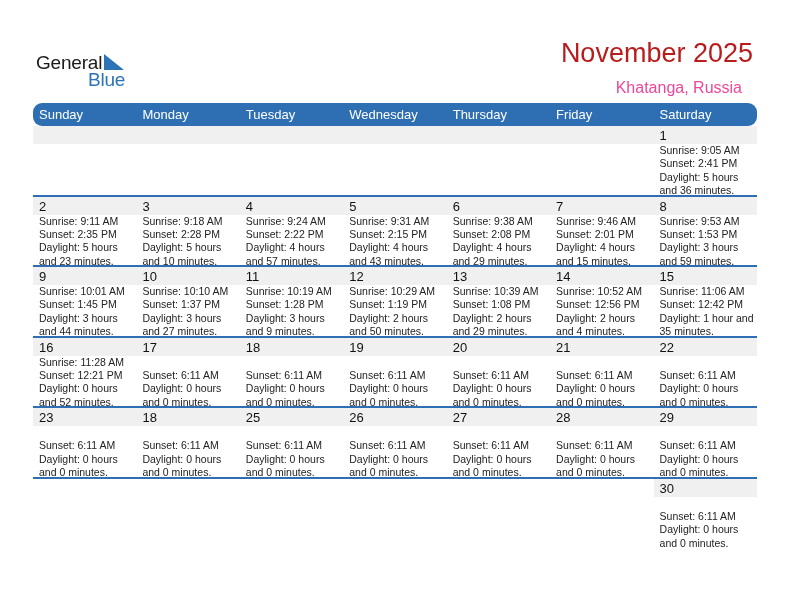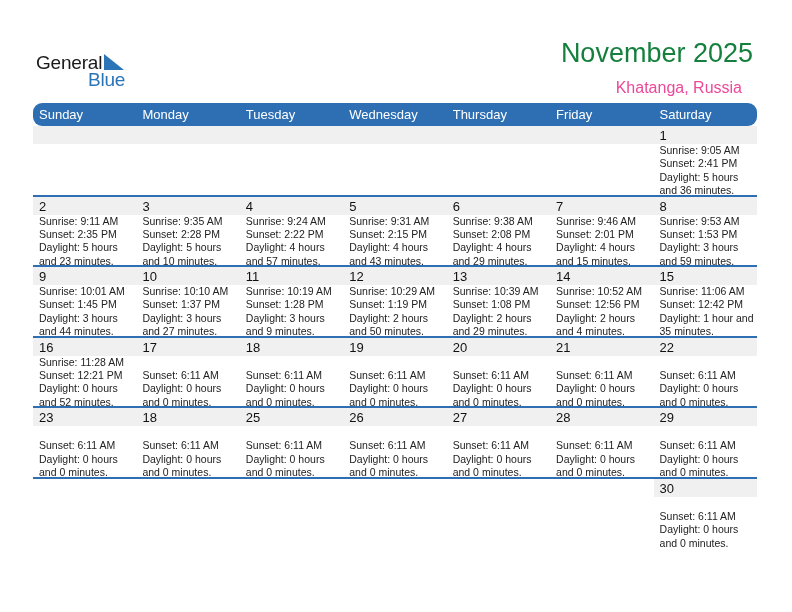--- a/index.html
+++ b/index.html
@@ -1,21 +1,21 @@
 <!DOCTYPE html>
 <html><head>
 <meta charset="utf-8">
 <style>
   html, body { margin: 0; padding: 0; background: #ffffff; }
   body { width: 792px; height: 612px; position: relative; overflow: hidden; font-family: "Liberation Sans", sans-serif; color: #222; }
   .logo { position: absolute; left: 36px; top: 50px; width: 100px; height: 40px; }
   .logo .general { position: absolute; left: 0; top: 2px; font-size: 19px; color: #1a1a1a; letter-spacing: -0.2px; }
   .logo .blue { position: absolute; left: 52px; top: 19px; font-size: 19px; color: #2b74b8; letter-spacing: -0.2px; text-align: center; }
   .logo .tri { position: absolute; left: 68px; top: 4px; width: 0; height: 0; border-left: 20px solid #2b74b8; border-top: 16px solid transparent; }
-  .title { position: absolute; right: 39px; top: 38px; font-size: 27px; color: #15803d; }
+  .title { position: absolute; right: 39px; top: 38px; font-size: 27px; color: #b91c1c; }
   .subtitle { position: absolute; right: 50px; top: 79px; font-size: 16px; color: #ec4899; }
   .cal { position: absolute; left: 33px; top: 103px; width: 724px; }
   .hdr { display: flex; background: #2e6fb3; height: 23px; border-radius: 9px; }
   .hdr div { width: 103.43px; color: #fff; font-size: 13px; line-height: 23px; padding-left: 6px; box-sizing: border-box; }
   .week { display: flex; border-bottom: 2px solid #2e6fb3; height: 70.5px; box-sizing: border-box; }
   .week.last { border-bottom: none; justify-content: flex-end; }
   .cell { width: 103.43px; box-sizing: border-box; position: relative; }
   .cell .dnum-bar { background: #f0f0f0; height: 18px; padding-left: 6px; font-size: 13px; line-height: 19px; color: #111; }
   .cell .info { padding-left: 6px; font-size: 10.5px; line-height: 13.4px; color: #222; white-space: nowrap; }
   .cell .info .spacer { height: 13.4px; }
@@ -114,21 +114,21 @@
           <div class="info">
             <div>Sunrise: 9:11 AM</div>
             <div>Sunset: 2:35 PM</div>
             <div>Daylight: 5 hours</div>
             <div>and 23 minutes.</div>
           </div>
         </div>
         <div class="cell">
           <div class="dnum-bar">3</div>
           <div class="info">
-            <div>Sunrise: 9:35 AM</div>
+            <div>Sunrise: 9:18 AM</div>
             <div>Sunset: 2:28 PM</div>
             <div>Daylight: 5 hours</div>
             <div>and 10 minutes.</div>
           </div>
         </div>
         <div class="cell">
           <div class="dnum-bar">4</div>
           <div class="info">
             <div>Sunrise: 9:24 AM</div>
             <div>Sunset: 2:22 PM</div>

